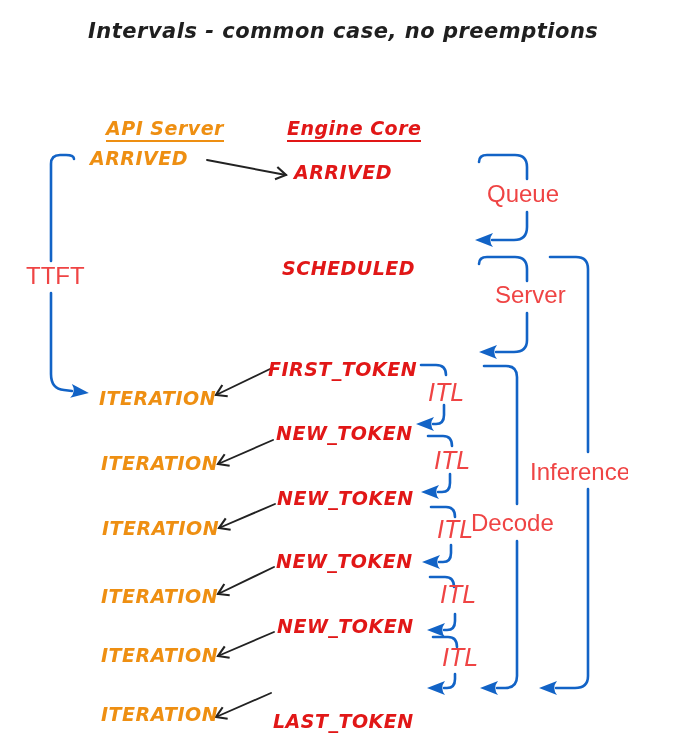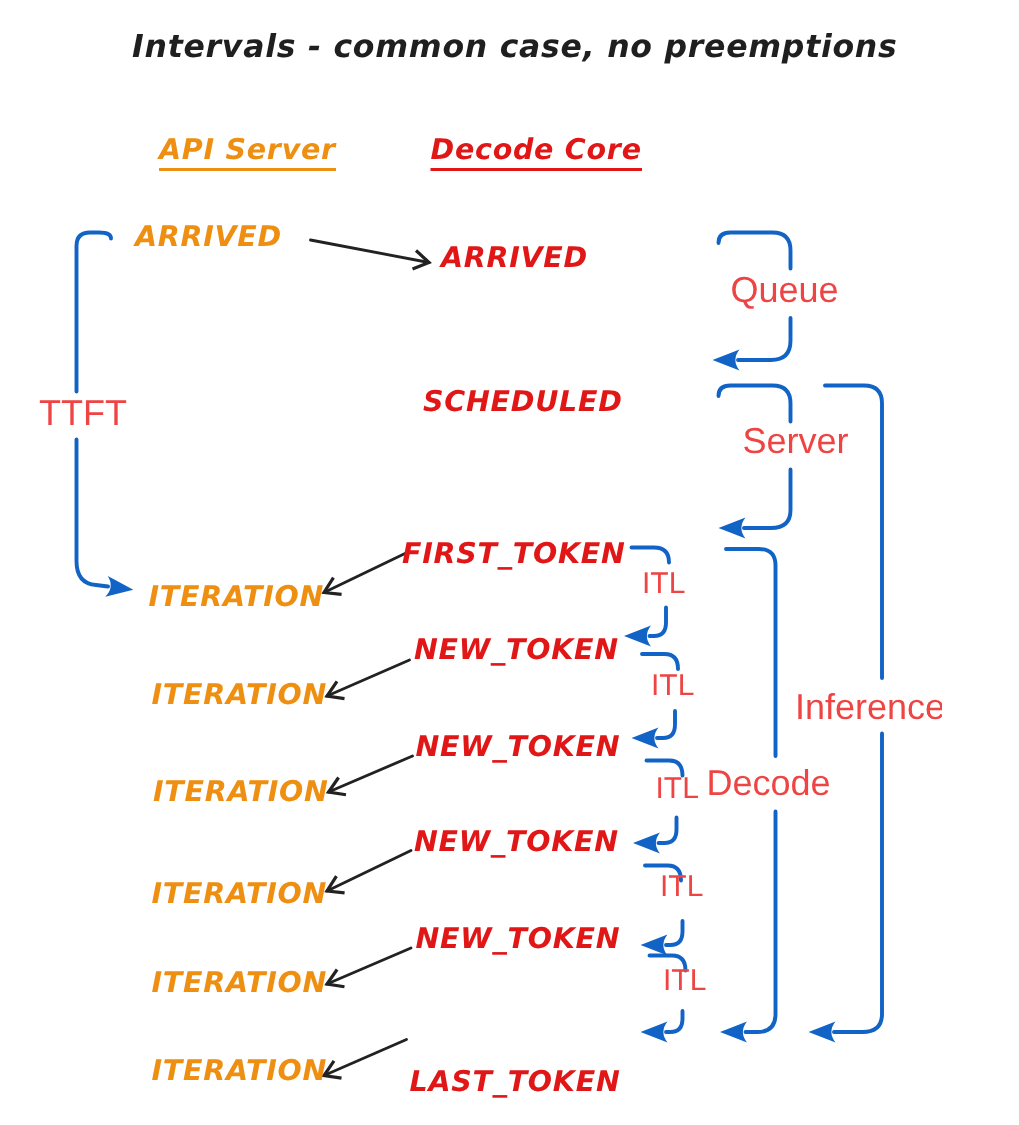--- a/index.html
+++ b/index.html
@@ -18,28 +18,29 @@
   }
   .ev{
     font:italic 600 19px "DejaVu Sans",sans-serif;
     letter-spacing:.5px;
   }
   .hdr{
     font:italic 600 19px "DejaVu Sans",sans-serif;
     letter-spacing:.5px;
     border-bottom:2px solid currentColor;
     padding-bottom:1px;
+    margin-top:28px;
   }
   .orange{color:#EE8F12;}
   .red{color:#E11717;}
   .blue{
     font:400 24px "Liberation Sans","DejaVu Sans",sans-serif;
     color:#ef4444;line-height:1.05;
   }
-  .blue.small{font-size:20px;}
+  .blue.small{font-size:25px;font-style:italic;}
 </style>
 </head>
 <body>
 
 <div id="canvas">
 
   <svg id="lines" width="679" height="750" viewBox="0 0 679 750">
     <defs>
       <marker id="bsolid" viewBox="0 0 20 16" refX="2" refY="8" markerWidth="20" markerHeight="16" markerUnits="userSpaceOnUse" orient="auto">
         <path d="M19,8 L1,1 Q6.5,8 1,15 Z" fill="#1263C6"></path>
@@ -105,21 +106,21 @@
       <g>
         <path d="M433,637 L448,637 Q457,637 457,647"></path>
         <path d="M455,674 L455,679 Q455,688 447,688 L444,688" marker-end="url(#bsolid)"></path>
       </g>
     </g>
   </svg>
 
   <div class="lbl title" style="left:88px;top:19px">Intervals - common case, no preemptions</div>
 
   <div class="lbl hdr orange" style="left:106px;top:89px">API Server</div>
-  <div class="lbl hdr red" style="left:287px;top:89px">Decode Core</div>
+  <div class="lbl hdr red" style="left:287px;top:89px">Engine Core</div>
 
   <div class="lbl ev orange" style="left:90px;top:147px">ARRIVED</div>
   <div class="lbl ev orange" style="left:99px;top:387px">ITERATION</div>
   <div class="lbl ev orange" style="left:101px;top:452px">ITERATION</div>
   <div class="lbl ev orange" style="left:102px;top:517px">ITERATION</div>
   <div class="lbl ev orange" style="left:101px;top:585px">ITERATION</div>
   <div class="lbl ev orange" style="left:101px;top:644px">ITERATION</div>
   <div class="lbl ev orange" style="left:101px;top:703px">ITERATION</div>
 
   <div class="lbl ev red" style="left:294px;top:161px">ARRIVED</div>

